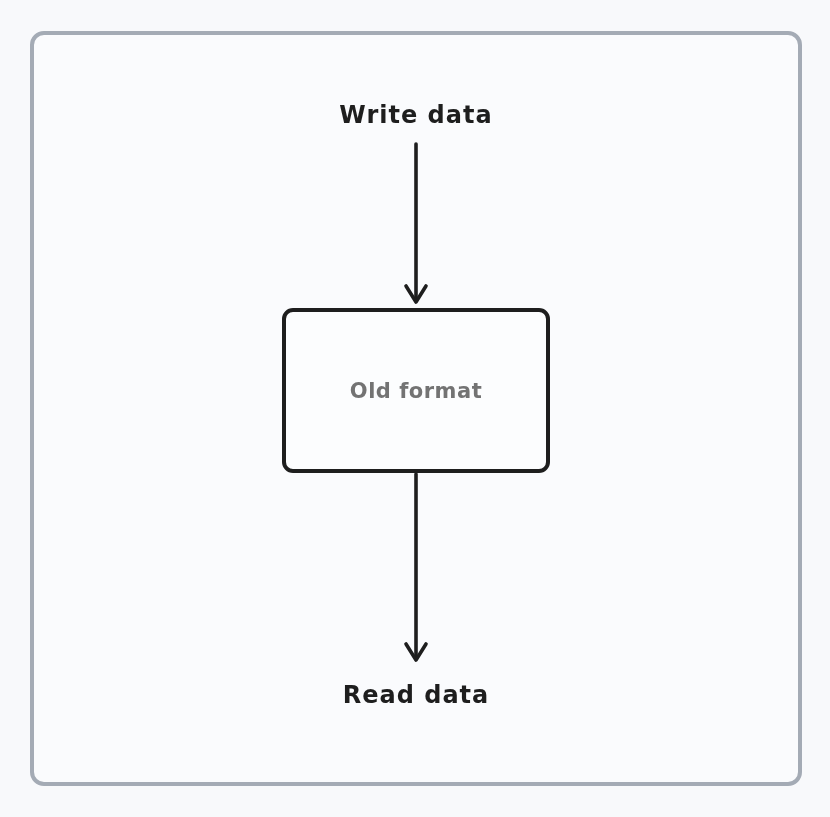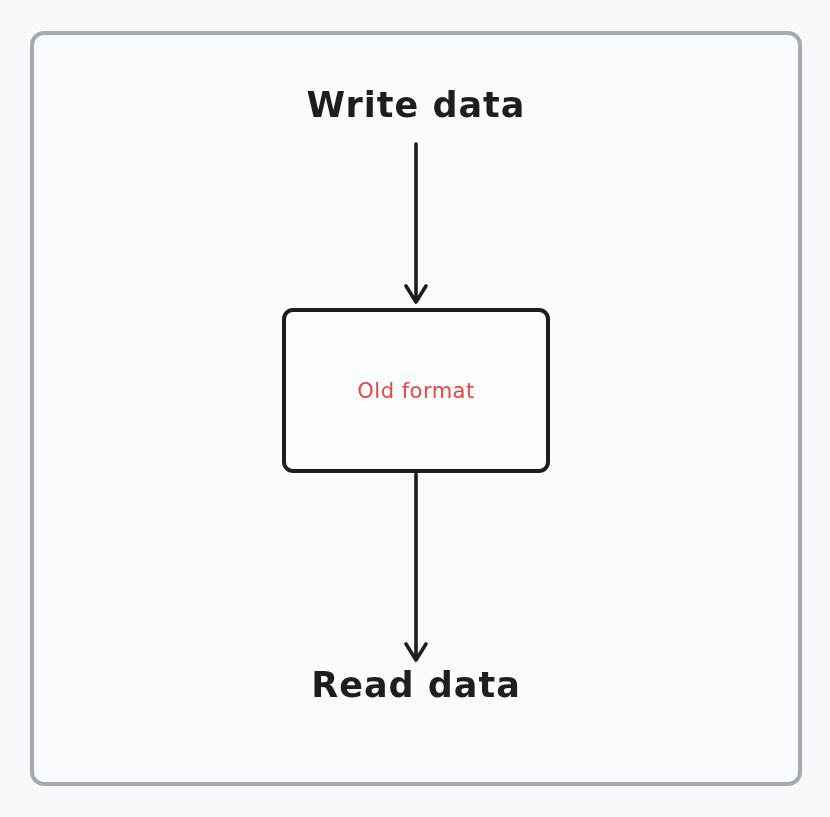--- a/index.html
+++ b/index.html
@@ -22,25 +22,26 @@
     width: 772px;
     height: 755px;
     border: 4px solid #a4abb5;
     border-radius: 14px;
     background: #fafbfd;
   }
   .flow-label {
     position: absolute;
     left: 50%;
     transform: translateX(-50%);
-    font-size: 35px;
+    font-size: 24px;
     font-weight: 700;
     color: #1e1e1e;
     letter-spacing: 1px;
     white-space: nowrap;
+    margin-top: 16px;
   }
   .label-top { top: 50px; }
   .label-bottom { top: 630px; text-align: center; }
   .arrow {
     position: absolute;
     left: 50%;
     transform: translateX(-50%);
     display: block;
   }
   .arrow-1 { top: 107px; }
@@ -54,22 +55,22 @@
     height: 165px;
     border: 4px solid #1e1e1e;
     border-radius: 11px;
     background: #fcfdfe;
     display: flex;
     align-items: center;
     justify-content: center;
   }
   .node-label {
     font-size: 21px;
-    font-weight: 400;
-    color: #ef4444;
+    font-weight: 700;
+    color: #737373;
     letter-spacing: 0.5px;
     white-space: nowrap;
   }
 </style>
 </head>
 <body>
 
 <div class="canvas">
   <div class="frame">
 

